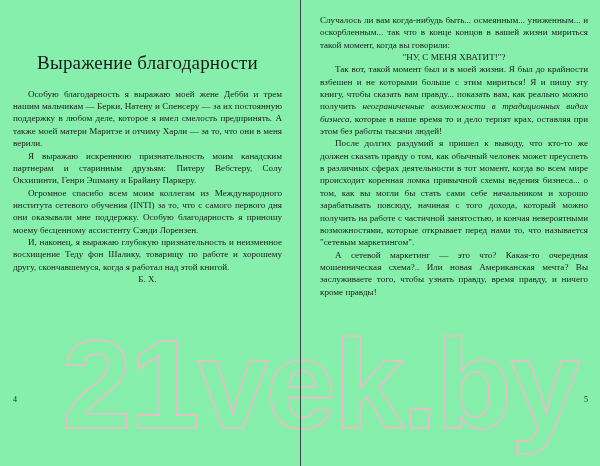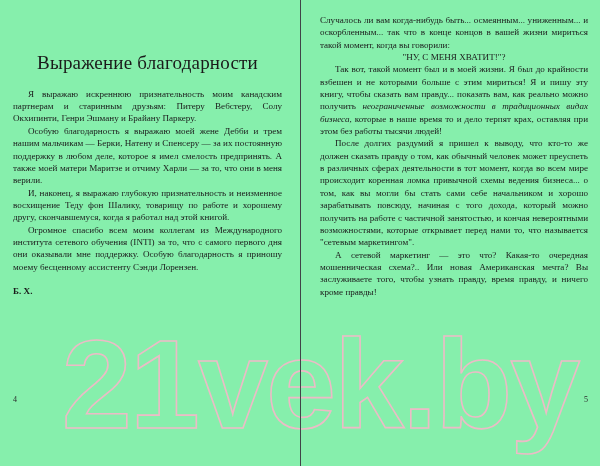--- a/index.html
+++ b/index.html
@@ -93,23 +93,21 @@
     margin: 0;
     text-indent: 15px;
   }
   .body-text p.noindent { text-indent: 0; }
   .body-text p.centered {
     text-indent: 0;
     text-align: center;
   }
   .body-text p.signature {
     text-indent: 0;
-    text-align: left;
-    margin-top: 12px;
-    font-weight: bold;
+    text-align: center;
   }
   .body-text em {
     font-style: italic;
   }
 
   .page-right .body-text { margin-top: 14px; }
 
   .folio {
     position: absolute;
     bottom: 62px;
@@ -122,24 +120,24 @@
 </style>
 </head>
 <body>
 
 <div id="spread">
 
   <div class="page page-left">
     <h1 class="chapter-title">Выражение благодарности</h1>
 
     <div class="body-text">
+      <p>Особую благодарность я выражаю моей жене Дебби и трем нашим мальчикам — Берки, Натену и Спенсеру — за их постоянную поддержку в любом деле, которое я имел смелость предпринять. А также моей матери Маритзе и отчиму Харли — за то, что они в меня верили.</p>
       <p>Я выражаю искреннюю признательность моим канадским партнерам и старинным друзьям: Питеру Вебстеру, Солу Окхипинти, Генри Эшману и Брайану Паркеру.</p>
-      <p>Особую благодарность я выражаю моей жене Дебби и трем нашим мальчикам — Берки, Натену и Спенсеру — за их постоянную поддержку в любом деле, которое я имел смелость предпринять. А также моей матери Маритзе и отчиму Харли — за то, что они в меня верили.</p>
+      <p>Огромное спасибо всем моим коллегам из Международного института сетевого обучения (INTI) за то, что с самого первого дня они оказывали мне поддержку. Особую благодарность я приношу моему бесценному ассистенту Сэнди Лорензен.</p>
       <p>И, наконец, я выражаю глубокую признательность и неизменное восхищение Теду фон Шалику, товарищу по работе и хорошему другу, скончавшемуся, когда я работал над этой книгой.</p>
-      <p>Огромное спасибо всем моим коллегам из Международного института сетевого обучения (INTI) за то, что с самого первого дня они оказывали мне поддержку. Особую благодарность я приношу моему бесценному ассистенту Сэнди Лорензен.</p>
       <p class="signature">Б. Х.</p>
     </div>
 
     <div class="folio folio-left">4</div>
   </div>
 
   <div class="page page-right">
 
     <div class="body-text">
       <p class="noindent">Случалось ли вам когда-нибудь быть... осмеянным... униженным... и оскорбленным... так что в конце концов в вашей жизни мириться такой момент, когда вы говорили:</p>

